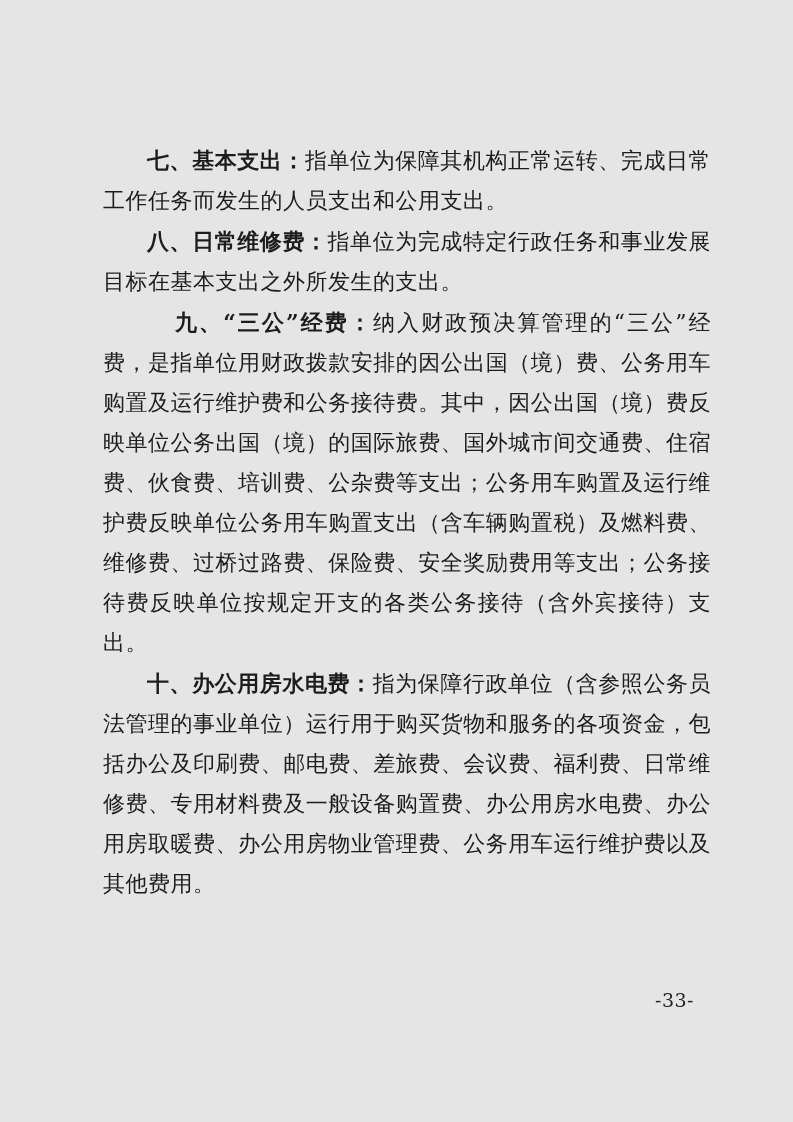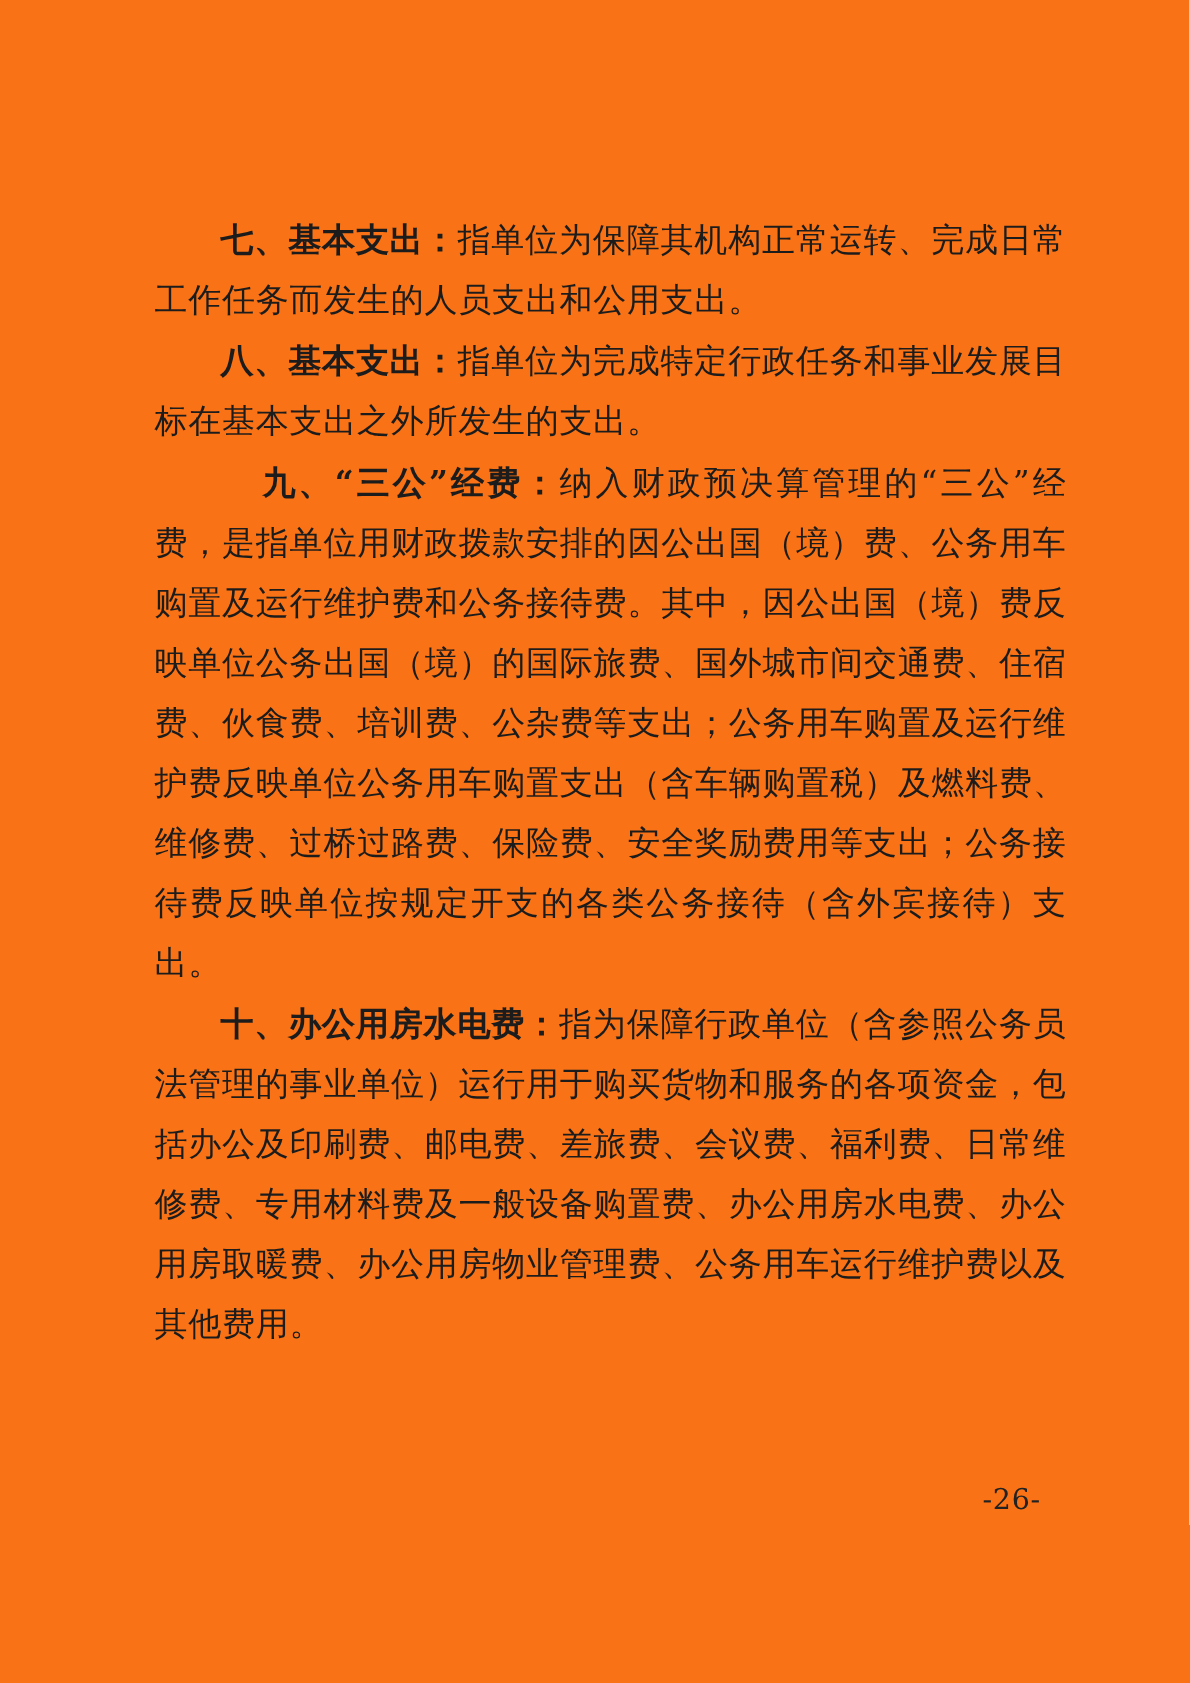--- a/index.html
+++ b/index.html
@@ -4,21 +4,21 @@
 <style>
   html, body {
     margin: 0;
     padding: 0;
     background: #ffffff;
   }
   .page {
     position: relative;
     width: 793px;
     height: 1122px;
-    background: #f97316;
+    background: #e5e5e5;
     overflow: hidden;
     font-family: "DejaVu Serif", serif;
     color: #1c1c1c;
   }
   .text-block {
     position: absolute;
     left: 103px;
     top: 140px;
     width: 608px;
     font-size: 22px;
@@ -54,28 +54,28 @@
 
 <div class="page">
 
   <div class="text-block">
 
     <p>
       <span class="para-heading">七、基本支出：</span><span>指单位为保障其机构正常运转、完成日常工作任务而发生的人员支出和公用支出。</span>
     </p>
 
     <p>
-      <span class="para-heading">八、基本支出：</span><span>指单位为完成特定行政任务和事业发展目标在基本支出之外所发生的支出。</span>
+      <span class="para-heading">八、日常维修费：</span><span>指单位为完成特定行政任务和事业发展目标在基本支出之外所发生的支出。</span>
     </p>
 
     <p class="indent-wide">
       <span class="para-heading">九、“三公”经费：</span><span>纳入财政预决算管理的“三公”经费，是指单位用财政拨款安排的因公出国（境）费、公务用车购置及运行维护费和公务接待费。其中，因公出国（境）费反映单位公务出国（境）的国际旅费、国外城市间交通费、住宿费、伙食费、培训费、公杂费等支出；公务用车购置及运行维护费反映单位公务用车购置支出（含车辆购置税）及燃料费、维修费、过桥过路费、保险费、安全奖励费用等支出；公务接待费反映单位按规定开支的各类公务接待（含外宾接待）支出。</span>
     </p>
 
     <p>
       <span class="para-heading">十、办公用房水电费：</span><span>指为保障行政单位（含参照公务员法管理的事业单位）运行用于购买货物和服务的各项资金，包括办公及印刷费、邮电费、差旅费、会议费、福利费、日常维修费、专用材料费及一般设备购置费、办公用房水电费、办公用房取暖费、办公用房物业管理费、公务用车运行维护费以及其他费用。</span>
     </p>
 
   </div>
 
-  <div class="page-number">-26-</div>
+  <div class="page-number">-33-</div>
 
 </div>
 
 </body></html>

